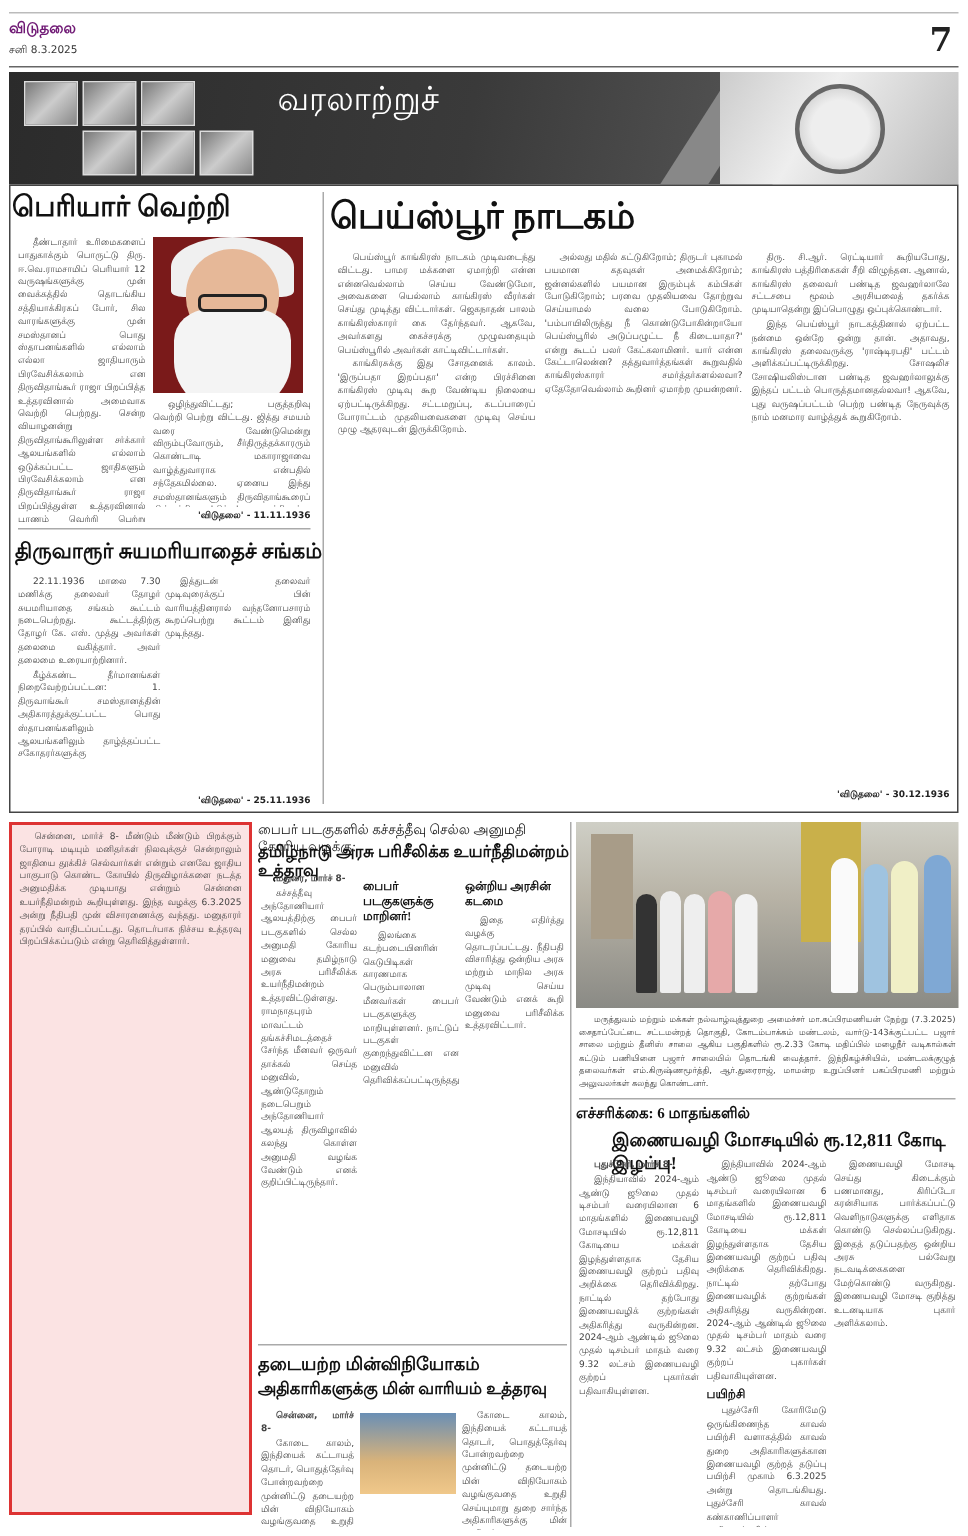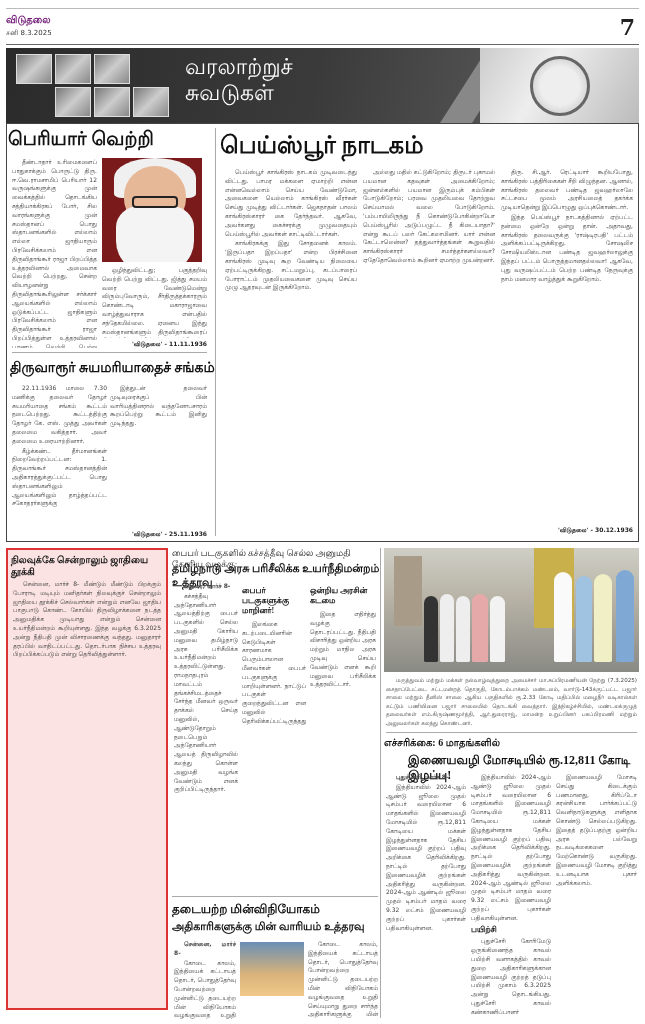--- a/index.html
+++ b/index.html
@@ -47,21 +47,20 @@
   <div class="abs compass" style="left:50px;top:8px"></div>
 </div>
 <div class="abs photo-thumb" style="left:16px;top:54px;width:36px;height:30px"></div>
 <div class="abs photo-thumb" style="left:55px;top:54px;width:36px;height:30px"></div>
 <div class="abs photo-thumb" style="left:94px;top:54px;width:36px;height:30px"></div>
 <div class="abs photo-thumb" style="left:55px;top:87px;width:36px;height:30px"></div>
 <div class="abs photo-thumb" style="left:94px;top:87px;width:36px;height:30px"></div>
 <div class="abs photo-thumb" style="left:133px;top:87px;width:36px;height:30px"></div>
 <div class="abs banner-title" style="left:185px;top:54px;width:160px">
   <div>வரலாற்றுச்</div>
-  <div>சுவடுகள்</div>
 </div>
 
 <div class="abs box" style="left:6px;top:123px;width:633px;height:419px"></div>
 
 <div class="abs heading" style="left:8px;top:128px;width:215px;font-size:19px">பெரியார் வெற்றி</div>
 <div class="abs col-text" style="left:12px;top:158px;width:85px;height:190px">
   <p>தீண்டாதார் உரிமைகளைப் பாதுகாக்கும் பொருட்டு திரு. ஈ.வெ.ராமசாமிப் பெரியார் 12 வருஷங்களுக்கு முன் வைக்கத்தில் தொடங்கிய சத்தியாக்கிரகப் போர், சில வாரங்களுக்கு முன் சமஸ்தானப் பொது ஸ்தாபனங்களில் எல்லாம் எல்லா ஜாதியாரும் பிரவேசிக்கலாம் என திருவிதாங்கூர் ராஜா பிறப்பித்த உத்தரவினால் அமைவாக வெற்றி பெற்றது. சென்ற வியாழனன்று திருவிதாங்கூரிலுள்ள சர்க்கார் ஆலயங்களில் எல்லாம் ஒடுக்கப்பட்ட ஜாதிகளும் பிரவேசிக்கலாம் என திருவிதாங்கூர் ராஜா பிறப்பித்துள்ள உத்தரவினால் பூரணம் வெற்றி பெற்று விட்டது. கேரளம் வைத்தியக்கார ஆஸ்பத்திரி என்று கூறினார் காலஞ் சென்ற விவேகானந்தர். அந்தளவு கேரளத்தில் ஒரு பகுதி திருவிதாங்கூர் அது. இதுவரை வைத்தக் கோட்டையாகவே இருந்து வந்தது. இம்மாதம் 12ஆம் தேதியோடு</p>
 </div>
 <div class="abs portrait" style="left:102px;top:158px;width:100px;height:104px">
   <div class="abs hair"></div>
@@ -97,21 +96,20 @@
   <p>அல்லது மதில் கட்டுகிறோம்; திருடர் புகாமல் பயமான கதவுகள் அமைக்கிறோம்; ஜன்னல்களில் பயமான இரும்புக் கம்பிகள் போடுகிறோம்; பரவை முதலியவை தோற்றுவ செய்யாமல் வலை போடுகிறோம். 'பம்பாயிலிருந்து நீ கொண்டுபோகின்றாயோ பெய்ஸ்பூரில் அடுப்பழுட்ட நீ கிடையாதா?' என்று கூடப் பலர் கேட்கலாமினர். யார் என்ன கேட்டாலென்ன? தத்துவார்த்தங்கள் கூறுவதில் காங்கிரஸ்காரர் சமர்த்தர்களல்லவா? ஏதேதோவெல்லாம் கூறினர் ஏமாற்ற முயன்றனர்.</p>
 </div>
 <div class="abs col-text" style="left:501px;top:168px;width:132px;height:340px">
   <p>திரு. சி.ஆர். ரெட்டியார் கூறியபோது, காங்கிரஸ் பத்திரிகைகள் சீறி விழுந்தன. ஆனால், காங்கிரஸ் தலைவர் பண்டித ஜவஹர்லாலே சட்டசபை மூலம் அரசியலைத் தகர்க்க முடியாதென்று இப்பொழுது ஒப்புக்கொண்டார்.</p>
   <p>இந்த பெய்ஸ்பூர் நாடகத்தினால் ஏற்பட்ட நன்மை ஒன்றே ஒன்று தான். அதாவது, காங்கிரஸ் தலைவருக்கு 'ராஷ்டிரபதி' பட்டம் அளிக்கப்பட்டிருக்கிறது. சோஷலிச சோஷியலிஸ்டான பண்டித ஜவஹர்லாலுக்கு இந்தப் பட்டம் பொருத்தமானதல்லவா! ஆகவே, புது வருஷப்பட்டம் பெற்ற பண்டித நேருவுக்கு நாம் மனமார வாழ்த்துக் கூறுகிறோம்.</p>
 </div>
 <div class="abs sig" style="left:501px;top:526px;width:132px">'விடுதலை' - 30.12.1936</div>
 
 <div class="abs redbox" style="left:6px;top:548px;width:162px;height:462px">
   <div class="heading" style="font-size:9.5px;margin:4px 3px 2px;color:#111;line-height:12px">
-    <div>நிலவுக்கே சென்றாலும் ஜாதியை தூக்கி</div>
   </div>
   <div class="col-text" style="margin:2px 5px;height:425px">
     <p>சென்னை, மார்ச் 8- மீண்டும் மீண்டும் பிறக்கும் போராடி மடியும் மனிதர்கள் நிலவுக்குச் சென்றாலும் ஜாதியை தூக்கிச் செல்வார்கள் என்றும் எனவே ஜாதிய பாகுபாடு கொண்ட கோயில் திருவிழாக்களை நடத்த அனுமதிக்க முடியாது என்றும் சென்னை உயர்நீதிமன்றம் கூறியுள்ளது. இந்த வழக்கு 6.3.2025 அன்று நீதிபதி முன் விசாரணைக்கு வந்தது. மனுதாரர் தரப்பில் வாதிடப்பட்டது. தொடர்பாக நிச்சய உத்தரவு பிறப்பிக்கப்படும் என்று தெரிவித்துள்ளார்.</p>
   </div>
 </div>
 
 <div class="abs heading" style="left:172px;top:548px;width:210px;font-size:9px;font-weight:normal">பைபர் படகுகளில் கச்சத்தீவு செல்ல அனுமதி கோரிய வழக்கு:</div>
 <div class="abs heading" style="left:172px;top:562px;width:210px;font-size:11px">தமிழ்நாடு அரசு பரிசீலிக்க உயர்நீதிமன்றம் உத்தரவு</div>
 <div class="abs col-text" style="left:174px;top:582px;width:64px;height:310px">
   <p style="font-weight:bold">மதுரை, மார்ச் 8-</p>

